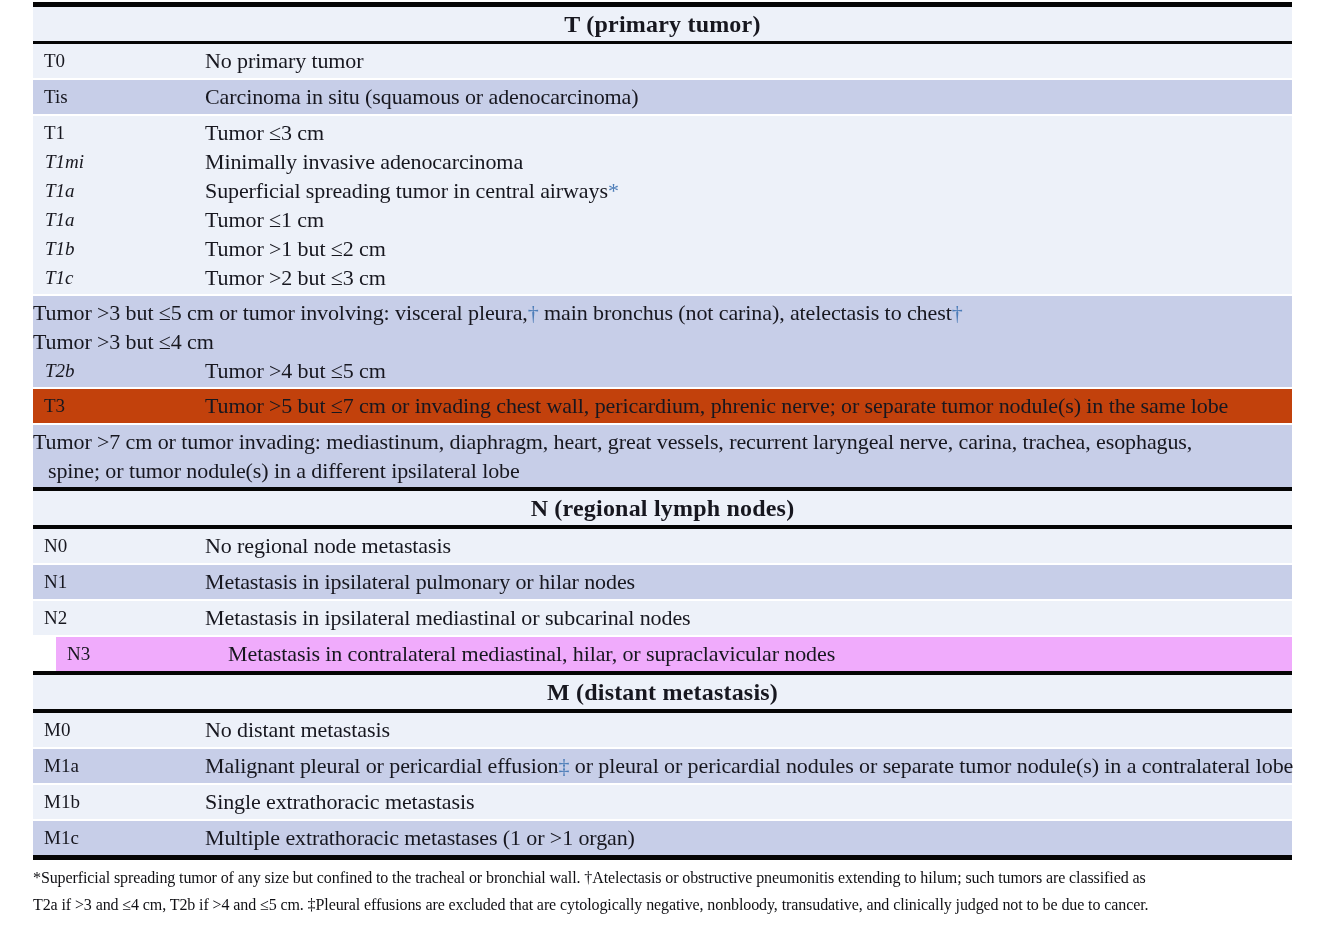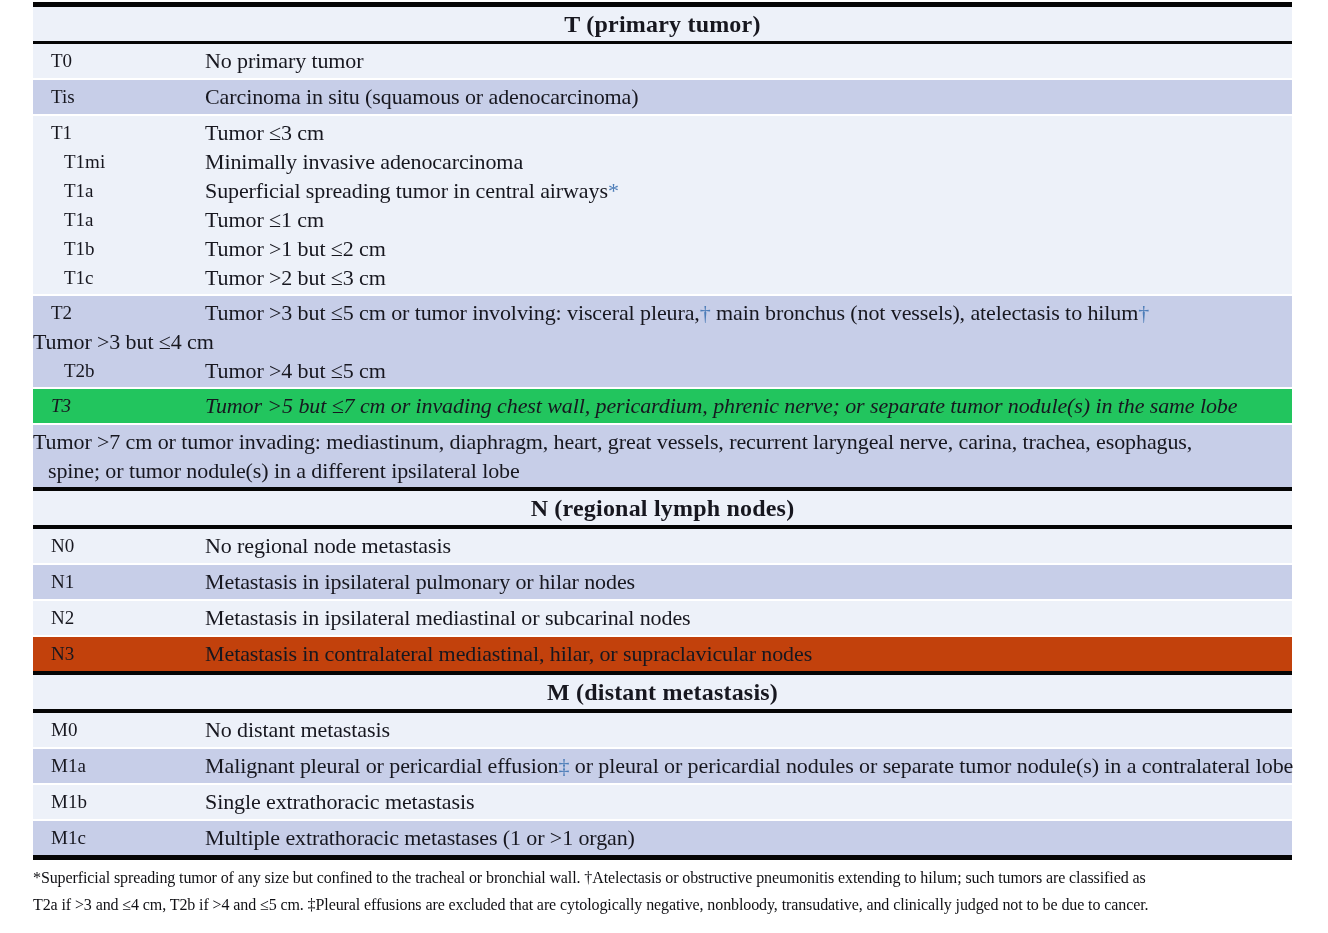--- a/index.html
+++ b/index.html
@@ -20,24 +20,24 @@
   .group{background:#edf1f9;}
   .group.dark{background:#c7cee8;}
   .group{margin-bottom:2px;}
   .group.last{margin-bottom:0;}
   .row{display:flex;align-items:center;}
   .group.single .row{height:34px;}
   .group.multi{padding:2px 0;}
   .group.multi .row{align-items:center;}
   .group.multi .row-label, .group.multi .line{line-height:29px;}
   .row-label{
-    width:172px;flex:none;box-sizing:border-box;padding-left:18px;
+    width:172px;flex:none;box-sizing:border-box;padding-left:11px;
     font-size:19px;white-space:nowrap;
   }
-  .row-label.sub{padding-left:31px;}
+  .row-label.sub{padding-left:12px;font-style:italic;}
   .row-desc{flex:1;min-width:0;font-size:22px;}
   .line{white-space:nowrap;letter-spacing:-0.1px;}
   .line.indent{padding-left:15px;}
   .marker{color:#4d7db8;}
   .footnote{
     position:absolute;left:33px;top:864px;width:1259px;
     font-size:16px;line-height:27px;color:#101014;letter-spacing:-0.1px;
   }
   .fn-line{white-space:nowrap;}
 </style>
@@ -98,38 +98,37 @@
         </div>
         <div class="row">
           <div class="row-label sub">T1c</div>
           <div class="row-desc">
             <div class="line"><span>Tumor &gt;2 but ≤3 cm</span></div>
           </div>
         </div>
       </div>
       <div class="group dark multi" style="background: rgb(199, 206, 232);">
         <div class="row">
-          <div class="row-label">T2</div>
-          <div class="row-desc">
-            <div class="line"><span>Tumor &gt;3 but ≤5 cm or tumor involving: visceral pleura,</span><span class="marker" style="color: rgb(77, 125, 184);">†</span><span> main bronchus (not vessels), atelectasis to hilum</span><span class="marker" style="color: rgb(77, 125, 184);">†</span></div>
+          <div class="row-desc">
+            <div class="line"><span>Tumor &gt;3 but ≤5 cm or tumor involving: visceral pleura,</span><span class="marker" style="color: rgb(77, 125, 184);">†</span><span> main bronchus (not carina), atelectasis to chest</span><span class="marker" style="color: rgb(77, 125, 184);">†</span></div>
           </div>
         </div>
         <div class="row">
           <div class="row-desc">
             <div class="line"><span>Tumor &gt;3 but ≤4 cm</span></div>
           </div>
         </div>
         <div class="row">
           <div class="row-label sub">T2b</div>
           <div class="row-desc">
             <div class="line"><span>Tumor &gt;4 but ≤5 cm</span></div>
           </div>
         </div>
       </div>
-      <div class="group light single" style="background: #22c55e; font-style: italic;">
+      <div class="group light single" style="background: #c2410c;">
         <div class="row">
           <div class="row-label">T3</div>
           <div class="row-desc">
             <div class="line"><span>Tumor &gt;5 but ≤7 cm or invading chest wall, pericardium, phrenic nerve; or separate tumor nodule(s) in the same lobe</span></div>
           </div>
         </div>
       </div>
       <div class="group dark multi last" style="background: rgb(199, 206, 232);">
         <div class="row">
           <div class="row-desc">
@@ -158,21 +157,21 @@
         </div>
       </div>
       <div class="group light single" style="background: rgb(237, 241, 249);">
         <div class="row">
           <div class="row-label">N2</div>
           <div class="row-desc">
             <div class="line"><span>Metastasis in ipsilateral mediastinal or subcarinal nodes</span></div>
           </div>
         </div>
       </div>
-      <div class="group dark single last" style="background: #c2410c;">
+      <div class="group dark single last" style="background: #f0abfc; margin-left: 23px;">
         <div class="row">
           <div class="row-label">N3</div>
           <div class="row-desc">
             <div class="line"><span>Metastasis in contralateral mediastinal, hilar, or supraclavicular nodes</span></div>
           </div>
         </div>
       </div>
       <div class="rule r-mid"></div>
       <div class="sec-header">M (distant metastasis)</div>
       <div class="rule r-mid"></div>

